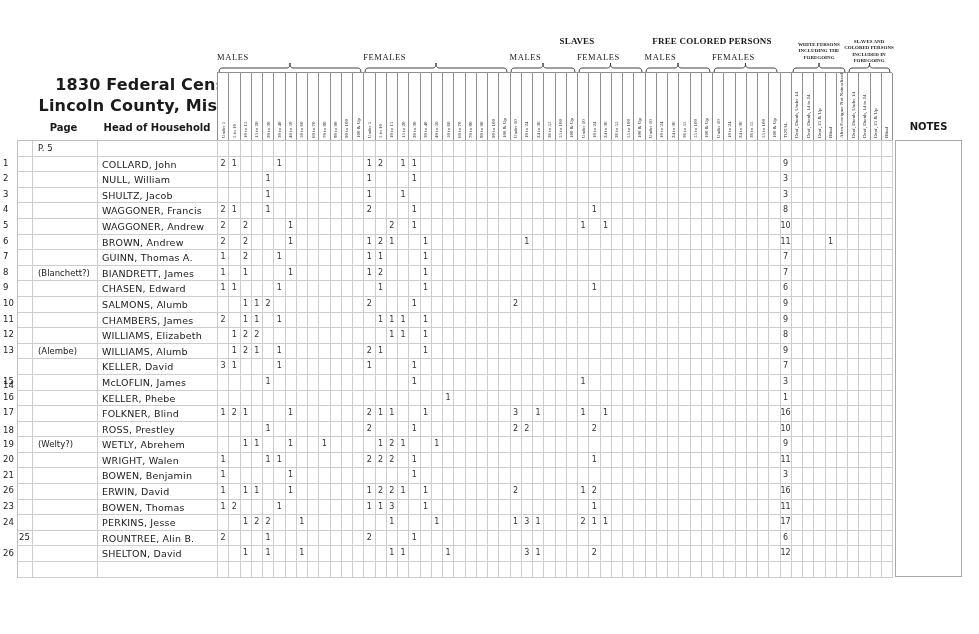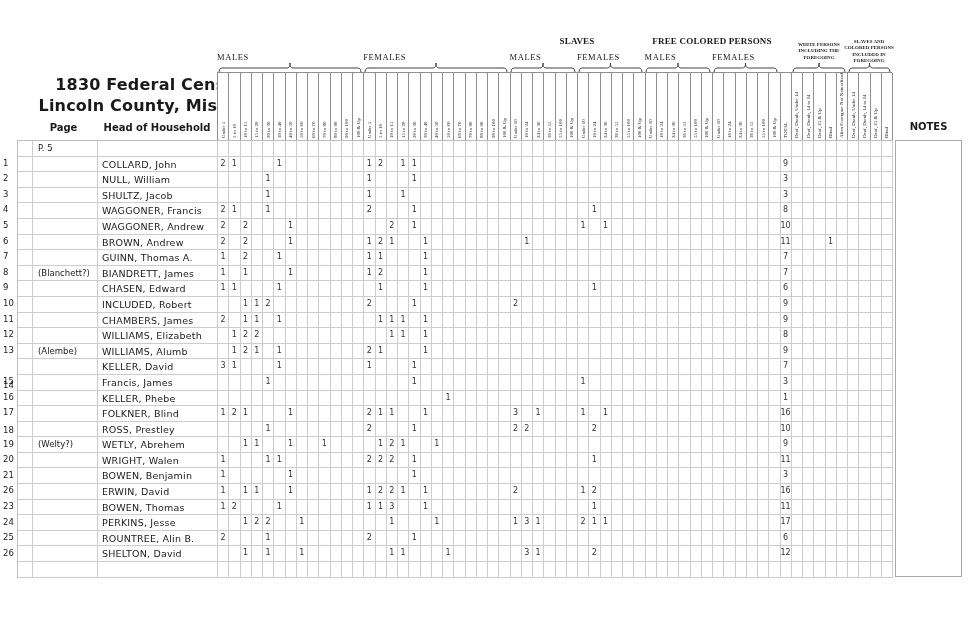--- a/index.html
+++ b/index.html
@@ -833,21 +833,21 @@
       <div class="cell c-n"></div>
       <div class="cell c-n"></div>
       <div class="cell c-n"></div>
       <div class="cell c-n"></div>
       <div class="cell c-n"></div>
       <div class="cell c-n"></div>
       <div class="cell c-n"></div>
       <div class="cell c-n"></div>
       <div class="cell c-page"></div>
       <div class="cell c-page"></div>
-      <div class="cell c-name">INCLUDED, Robert</div>
+      <div class="cell c-name">SALMONS, Alumb</div>
       <div class="cell c-n"></div>
       <div class="cell c-n"></div>
       <div class="cell c-n">1</div>
       <div class="cell c-n">1</div>
       <div class="cell c-n">2</div>
       <div class="cell c-n"></div>
       <div class="cell c-n"></div>
       <div class="cell c-n"></div>
       <div class="cell c-n"></div>
       <div class="cell c-n"></div>
@@ -1148,21 +1148,21 @@
       <div class="cell c-n"></div>
       <div class="cell c-n"></div>
       <div class="cell c-n"></div>
       <div class="cell c-n"></div>
       <div class="cell c-n"></div>
       <div class="cell c-n"></div>
       <div class="cell c-n"></div>
       <div class="cell c-n"></div>
       <div class="cell c-page"></div>
       <div class="cell c-page"></div>
-      <div class="cell c-name">Francis, James</div>
+      <div class="cell c-name">McLOFLIN, James</div>
       <div class="cell c-n"></div>
       <div class="cell c-n"></div>
       <div class="cell c-n"></div>
       <div class="cell c-n"></div>
       <div class="cell c-n">1</div>
       <div class="cell c-n"></div>
       <div class="cell c-n"></div>
       <div class="cell c-n"></div>
       <div class="cell c-n"></div>
       <div class="cell c-n"></div>
@@ -1992,19 +1992,19 @@
       <div class="rownum abs" style="top: 374.105px;">15</div>
       <div class="rownum abs" style="top: 389.712px;">16</div>
       <div class="rownum abs" style="top: 405.319px;">17</div>
       <div class="rownum abs" style="top: 423px;">18</div>
       <div class="rownum abs" style="top: 436.533px;">19</div>
       <div class="rownum abs" style="top: 452.14px;">20</div>
       <div class="rownum abs" style="top: 467.747px;">21</div>
       <div class="rownum abs" style="top: 483.354px;">26</div>
       <div class="rownum abs" style="top: 498.961px;">23</div>
       <div class="rownum abs" style="top: 514.568px;">24</div>
-      <div class="rownum abs" style="top: 530.175px;">25</div>
+      <div class="rownum abs" style="top: 530.175px; margin-left: 16px;">25</div>
       <div class="rownum abs" style="top: 545.782px;">26</div>
     </div>
 
   <div class="abs" id="notes-box"></div>
 
 </div>
 
 </body></html>

